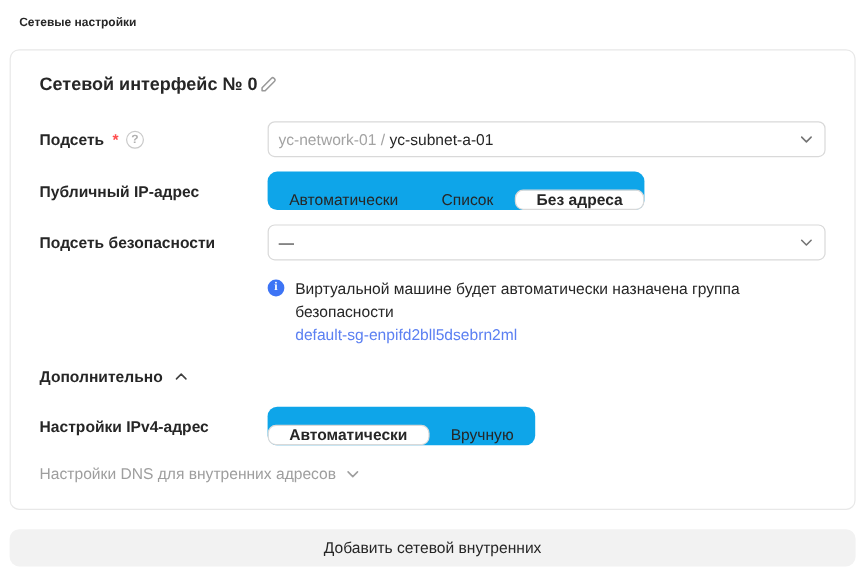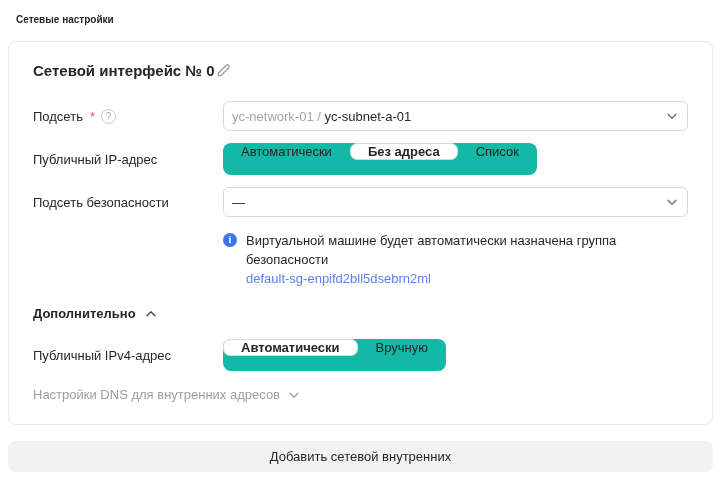--- a/index.html
+++ b/index.html
@@ -18,38 +18,38 @@
     padding: 20px 24px 22px 24px; background: #fff;
   }
   .card-title-row { display: flex; align-items: center; margin-bottom: 22px; }
   .card-title { font-size: 15px; font-weight: bold; }
   .icon-btn { display: inline-flex; align-items: center; cursor: pointer; background: none; border: none; padding: 0; }
 
   .form-row {
     display: grid; grid-template-columns: 190px 1fr;
     align-items: center; margin-bottom: 12px;
   }
-  .label-cell { display: flex; align-items: center; gap: 6px; }
+  .label-cell { display: flex; align-items: center; gap: 6px; font-weight: bold; }
   .required { color: #ff4d4d; margin-left: 1px; }
   .help-icon {
     width: 15px; height: 15px; border: 1px solid #c9c9c9; border-radius: 50%;
     color: #b0b0b0; font-size: 10px; line-height: 13px; text-align: center;
     display: inline-block; cursor: pointer;
   }
 
   .select {
     height: 30px; border: 1px solid #d9d9d9; border-radius: 6px;
     display: flex; align-items: center; justify-content: space-between;
     padding: 0 8px; background: #fff; cursor: pointer;
   }
   .select-value { white-space: nowrap; overflow: hidden; }
   .muted { color: #a3a3a3; }
 
   .segmented {
-    display: inline-flex; align-items: flex-start; background: #14b8a6;
+    display: inline-flex; align-items: flex-end; background: #0ea5e9;
     border-radius: 8px; height: 32px; justify-self: start;
   }
   .segment {
     display: flex; align-items: center; padding: 0 17px; border-radius: 7px;
     color: #262626; cursor: pointer; border: 1px solid transparent;
   }
   .segment.selected {
     background: #ffffff; border: 1px solid #d9d9d9; font-weight: bold;
   }
 
@@ -115,22 +115,22 @@
         </span>
       </div>
     </div>
 
     <div class="form-row">
       <div class="label-cell">
         <span>Публичный IP-адрес</span>
       </div>
       <div class="segmented">
         <span class="segment">Автоматически</span>
+        <span class="segment">Список</span>
         <span class="segment selected">Без адреса</span>
-        <span class="segment">Список</span>
       </div>
     </div>
 
     <div class="form-row" style="margin-bottom:0;">
       <div class="label-cell">
         <span>Подсеть безопасности</span>
       </div>
       <div class="select">
         <span class="select-value">—</span>
         <span>
@@ -153,21 +153,21 @@
       <span>Дополнительно</span>
       <span>
         <svg width="14" height="14" viewBox="0 0 16 16">
             <path d="M3.5 10l4.5-4.5L12.5 10" fill="none" stroke="#404040" stroke-width="1.5" stroke-linecap="round" stroke-linejoin="round"></path>
           </svg>
       </span>
     </div>
 
     <div class="form-row" style="margin-bottom:0;">
       <div class="label-cell">
-        <span>Публичный IPv4-адрес</span>
+        <span>Настройки IPv4-адрес</span>
       </div>
       <div class="segmented">
         <span class="segment selected">Автоматически</span>
         <span class="segment">Вручную</span>
       </div>
     </div>
 
     <div class="disclosure">
       <span>Настройки DNS для внутренних адресов</span>
       <span>

